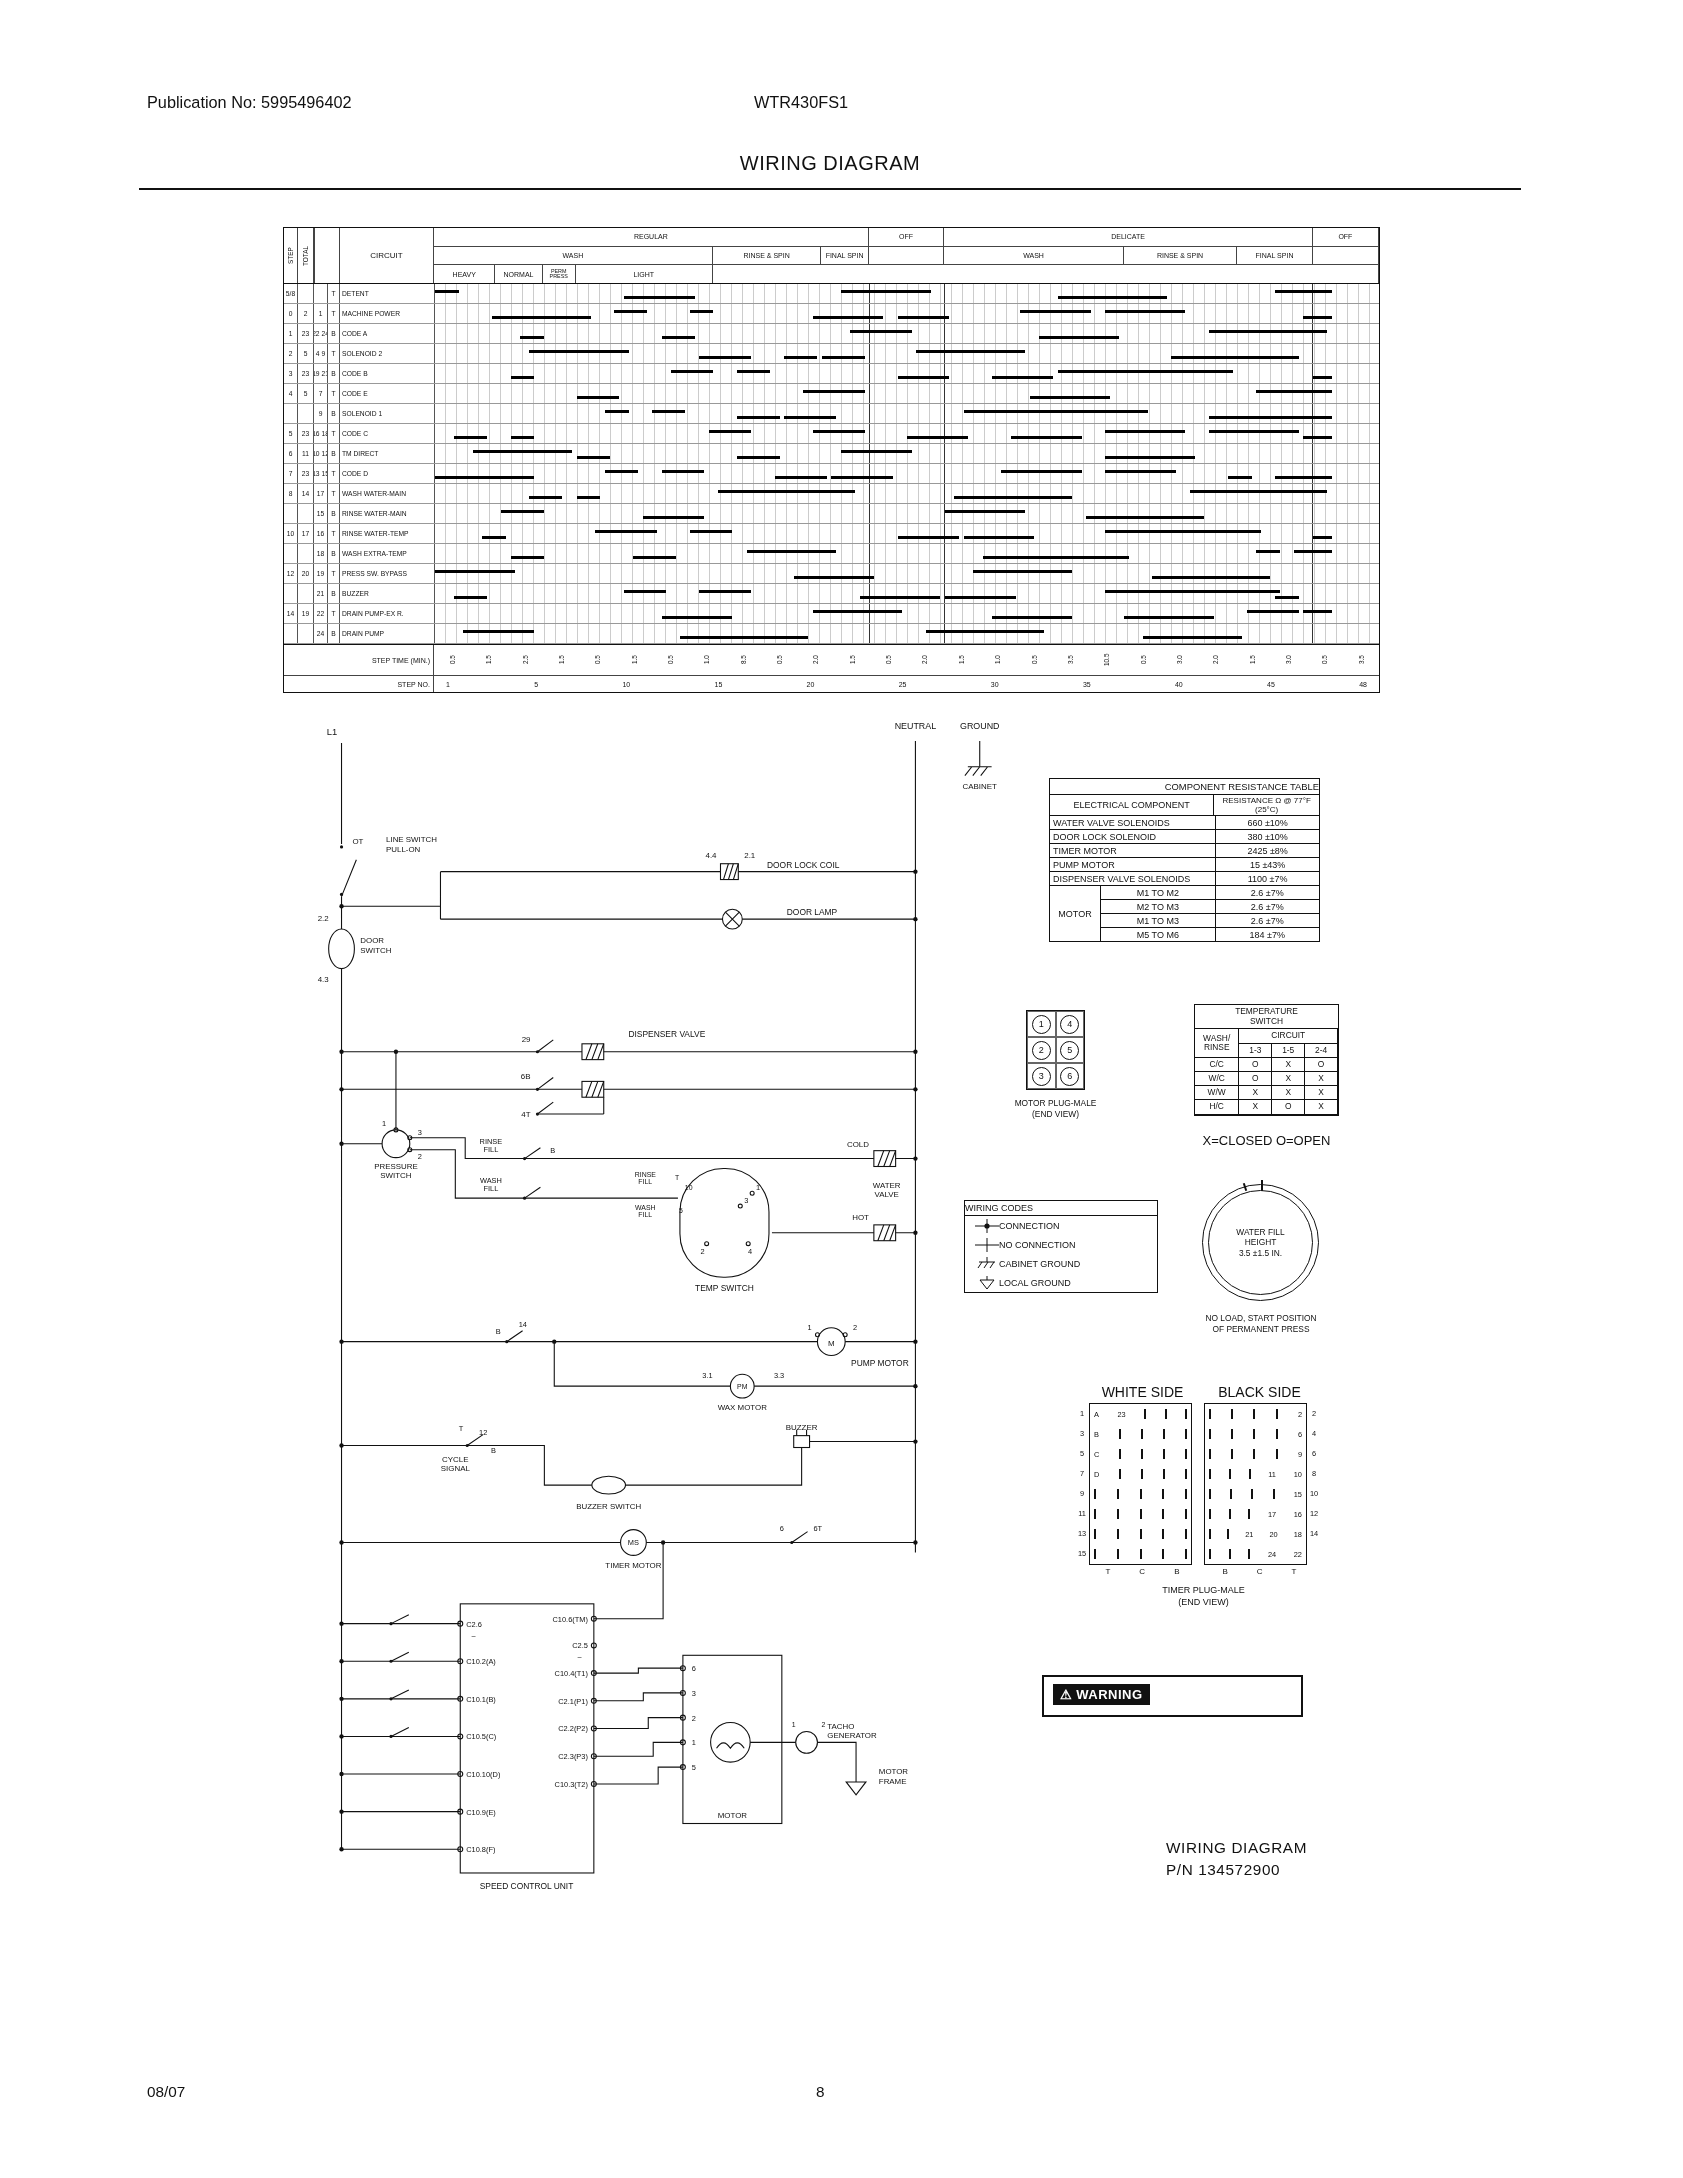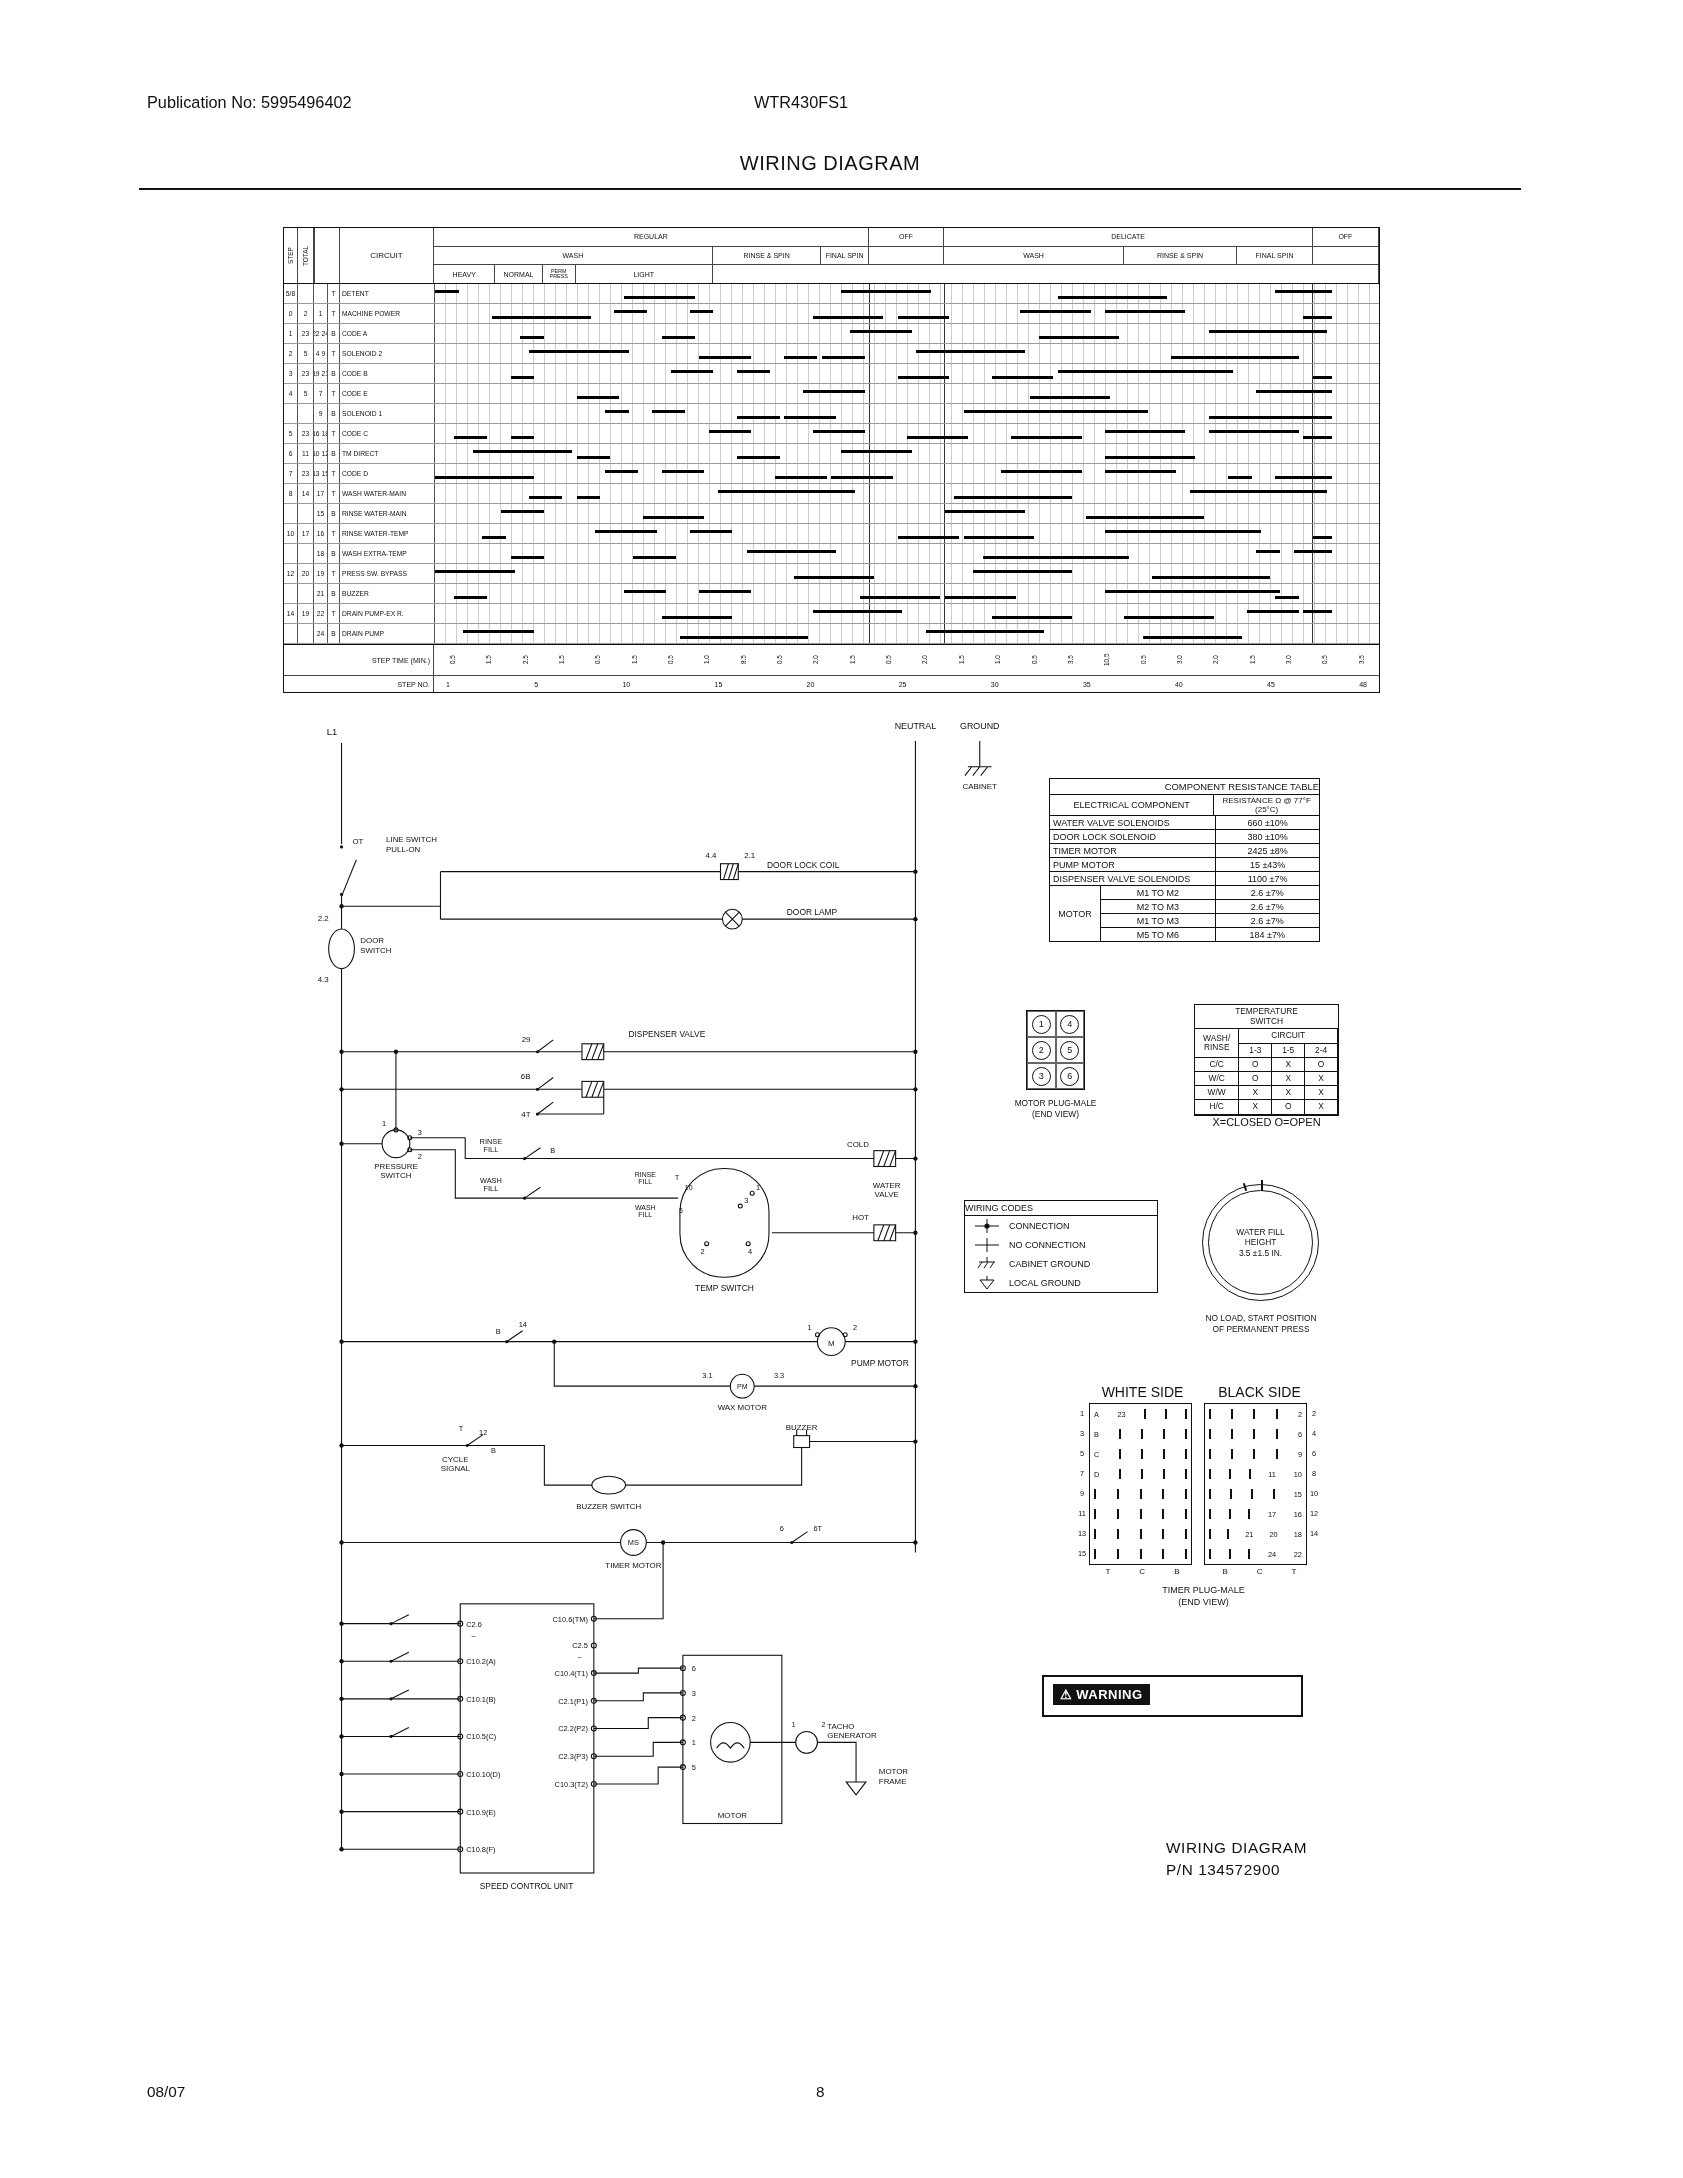--- a/index.html
+++ b/index.html
@@ -67,26 +67,26 @@
   .mp-cap{margin-top:8px;font-size:8.4px;line-height:1.3}
 
   
   .tmp{position:absolute;left:1194px;top:1004px;width:145px;font-size:8.4px;text-align:center}
   .tmp-box{border:1.5px solid #111;background:#fff}
   .tmp-title{border-bottom:1px solid #111;padding:2px 0;line-height:1.15}
   .tmp-grid{display:grid;grid-template-columns:1.35fr 1fr 1fr 1fr}
   .tc{border-right:1px solid #111;border-bottom:1px solid #111;padding:2px 0;line-height:1.1;box-sizing:border-box}
   .tc-wash{grid-row:1/3;display:flex;flex-direction:column;align-items:center;justify-content:center}
   .tc-circuit{grid-column:2/5}
-  .tmp-legend{margin-top:0;font-size:11px}
+  .tmp-legend{margin-top:17px;font-size:13px}
 
   
   .wc{position:absolute;left:964px;top:1200px;width:192px;border:1.5px solid #111;font-size:9px;background:#fff}
   .wc-title{border-bottom:1.5px solid #111;padding:2px 0}
-  .wc-item{display:flex;align-items:center;gap:10px;padding:2.5px 10px}
+  .wc-item{display:flex;align-items:center;padding:2.5px 10px}
   .wc-icon{width:24px;display:flex}
 
   
   .wf{position:absolute;left:1202px;top:1184px;width:117px;height:117px;border:1.5px solid #111;border-radius:50%;box-sizing:border-box}
   .wf-inner{position:absolute;inset:5px;border:1px solid #111;border-radius:50%;display:flex;align-items:center;justify-content:center;text-align:center}
   .wf-text{font-size:8.4px;line-height:1.25}
   .wf-tick{position:absolute;left:50%;top:-5px;width:2px;height:11px;background:#111}
   .wf-tick2{position:absolute;left:36%;top:-2px;width:2px;height:8px;background:#111;transform:rotate(-18deg)}
   .wf-note{position:absolute;left:1180px;top:1313px;width:162px;text-align:center;font-size:8.4px;line-height:1.3}
 

